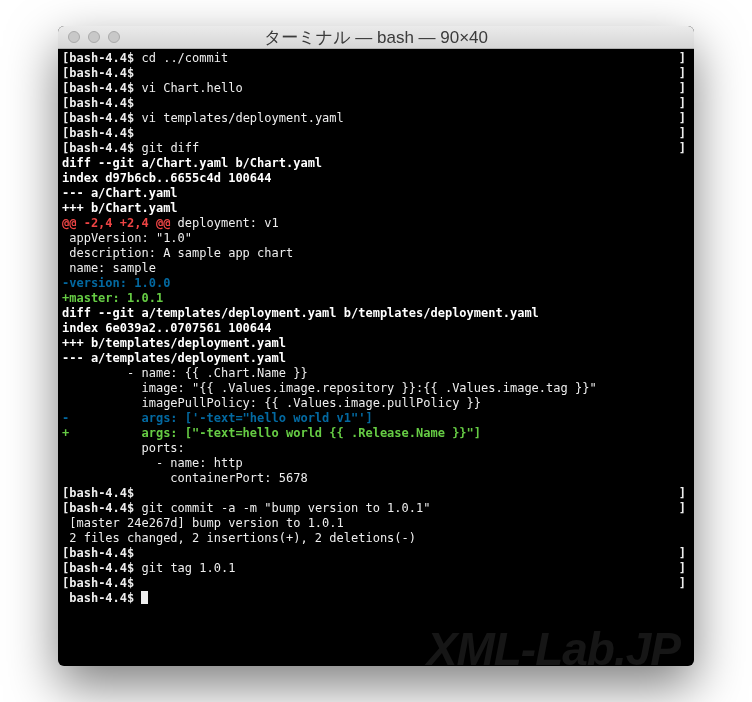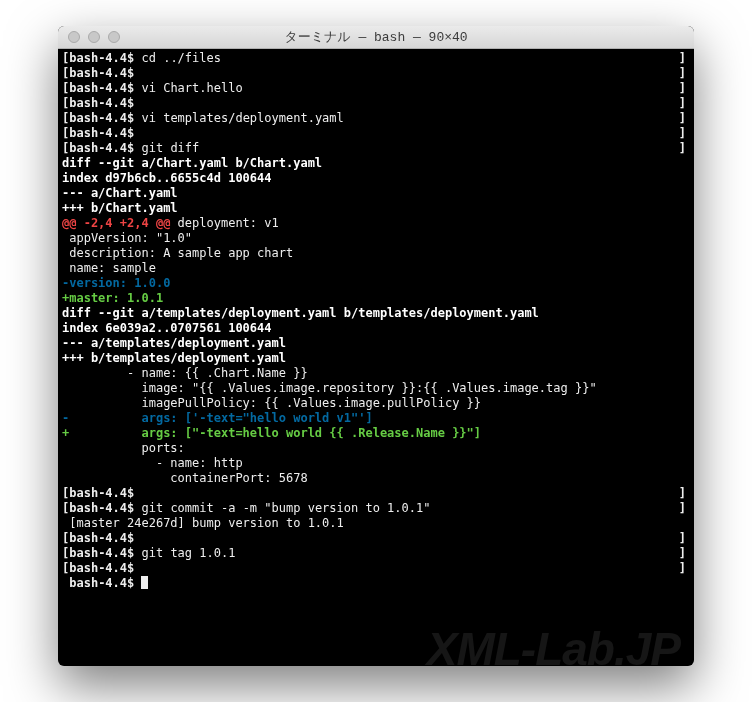--- a/index.html
+++ b/index.html
@@ -40,22 +40,22 @@
     height: 12px;
     border-radius: 50%;
     background: #c8c8c8;
     border: 0.5px solid #aaa;
     box-sizing: border-box;
   }
   .title {
     position: absolute;
     left: 0; right: 0;
     text-align: center;
-    font-family: Liberation Mono, monospace;
-    font-size: 13px;
+    font-family: Liberation Sans, sans-serif;
+    font-size: 17px;
     color: #3b3b3b;
     pointer-events: none;
   }
   .term {
     padding: 2px 4px 4px 4px;
     font-size: 12px;
     line-height: 15px;
     color: #eee;
     font-weight: bold;
     position: relative;
@@ -107,51 +107,52 @@
 <div class="window">
   <div class="titlebar">
     <div class="traffic">
       <div class="dot"></div>
       <div class="dot"></div>
       <div class="dot"></div>
     </div>
     <div class="title">ターミナル — bash — 90×40</div>
   </div>
   <div class="term" id="term">
-    <div class="line "><span class="prompt-br">[</span><span class="ps1">bash-4.4</span><span class="dollar">$ </span><span class="cmd normal">cd ../files</span><span class="rbracket">]</span></div>
+    <div class="line "><span class="prompt-br">[</span><span class="ps1">bash-4.4</span><span class="dollar">$ </span><span class="cmd normal">cd ../commit</span><span class="rbracket">]</span></div>
       <div class="line "><span class="prompt-br">[</span><span class="ps1">bash-4.4</span><span class="dollar">$ </span><span class="cmd normal"></span><span class="rbracket">]</span></div>
       <div class="line "><span class="prompt-br">[</span><span class="ps1">bash-4.4</span><span class="dollar">$ </span><span class="cmd normal">vi Chart.hello</span><span class="rbracket">]</span></div>
       <div class="line "><span class="prompt-br">[</span><span class="ps1">bash-4.4</span><span class="dollar">$ </span><span class="cmd normal"></span><span class="rbracket">]</span></div>
       <div class="line "><span class="prompt-br">[</span><span class="ps1">bash-4.4</span><span class="dollar">$ </span><span class="cmd normal">vi templates/deployment.yaml</span><span class="rbracket">]</span></div>
       <div class="line "><span class="prompt-br">[</span><span class="ps1">bash-4.4</span><span class="dollar">$ </span><span class="cmd normal"></span><span class="rbracket">]</span></div>
       <div class="line "><span class="prompt-br">[</span><span class="ps1">bash-4.4</span><span class="dollar">$ </span><span class="cmd normal">git diff</span><span class="rbracket">]</span></div>
       <div class="line bold white">diff --git a/Chart.yaml b/Chart.yaml</div>
       <div class="line bold white">index d97b6cb..6655c4d 100644</div>
       <div class="line bold white">--- a/Chart.yaml</div>
       <div class="line bold white">+++ b/Chart.yaml</div>
       <div class="line "><span class="cyan bold">@@ -2,4 +2,4 @@</span><span class="normal"> deployment: v1</span></div>
       <div class="line normal"> appVersion: "1.0"</div>
       <div class="line normal"> description: A sample app chart</div>
       <div class="line normal"> name: sample</div>
       <div class="line red">-version: 1.0.0</div>
       <div class="line green">+master: 1.0.1</div>
       <div class="line bold white">diff --git a/templates/deployment.yaml b/templates/deployment.yaml</div>
       <div class="line bold white">index 6e039a2..0707561 100644</div>
+      <div class="line bold white">+++ b/templates/deployment.yaml</div>
       <div class="line bold white">--- a/templates/deployment.yaml</div>
-      <div class="line bold white">+++ b/templates/deployment.yaml</div>
       <div class="line normal">         - name: {{ .Chart.Name }}</div>
       <div class="line normal">           image: "{{ .Values.image.repository }}:{{ .Values.image.tag }}"</div>
       <div class="line normal">           imagePullPolicy: {{ .Values.image.pullPolicy }}</div>
       <div class="line red">-          args: ['-text="hello world v1"']</div>
       <div class="line green">+          args: ["-text=hello world {{ .Release.Name }}"]</div>
       <div class="line normal">           ports:</div>
       <div class="line normal">             - name: http</div>
       <div class="line normal">               containerPort: 5678</div>
       <div class="line "><span class="prompt-br">[</span><span class="ps1">bash-4.4</span><span class="dollar">$ </span><span class="cmd normal"></span><span class="rbracket">]</span></div>
       <div class="line "><span class="prompt-br">[</span><span class="ps1">bash-4.4</span><span class="dollar">$ </span><span class="cmd normal">git commit -a -m "bump version to 1.0.1"</span><span class="rbracket">]</span></div>
       <div class="line normal"> [master 24e267d] bump version to 1.0.1</div>
+      <div class="line normal"> 2 files changed, 2 insertions(+), 2 deletions(-)</div>
       <div class="line "><span class="prompt-br">[</span><span class="ps1">bash-4.4</span><span class="dollar">$ </span><span class="cmd normal"></span><span class="rbracket">]</span></div>
       <div class="line "><span class="prompt-br">[</span><span class="ps1">bash-4.4</span><span class="dollar">$ </span><span class="cmd normal">git tag 1.0.1</span><span class="rbracket">]</span></div>
       <div class="line "><span class="prompt-br">[</span><span class="ps1">bash-4.4</span><span class="dollar">$ </span><span class="cmd normal"></span><span class="rbracket">]</span></div>
       <div class="line "><span class="prompt-br"> </span><span class="ps1">bash-4.4</span><span class="dollar">$ </span><span class="cmd normal"></span><span class="cursor"></span></div>
       <div class="watermark">XML-Lab.JP</div>
   </div>
 </div>
 
 </body></html>

